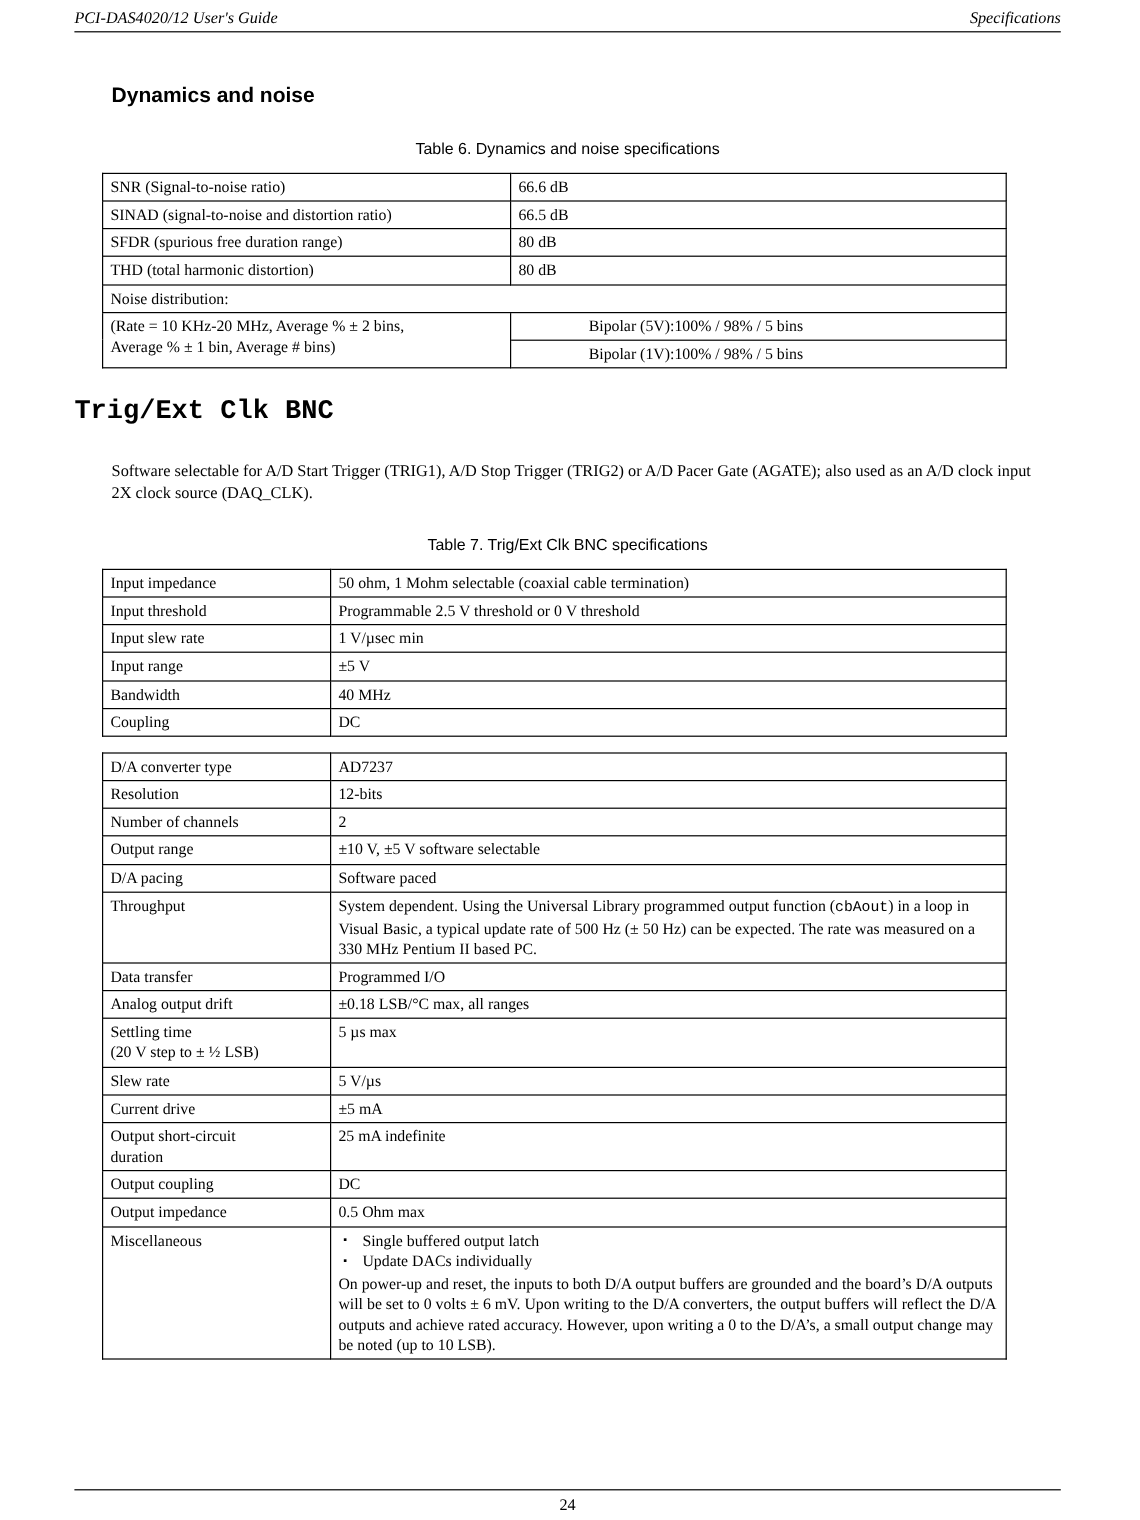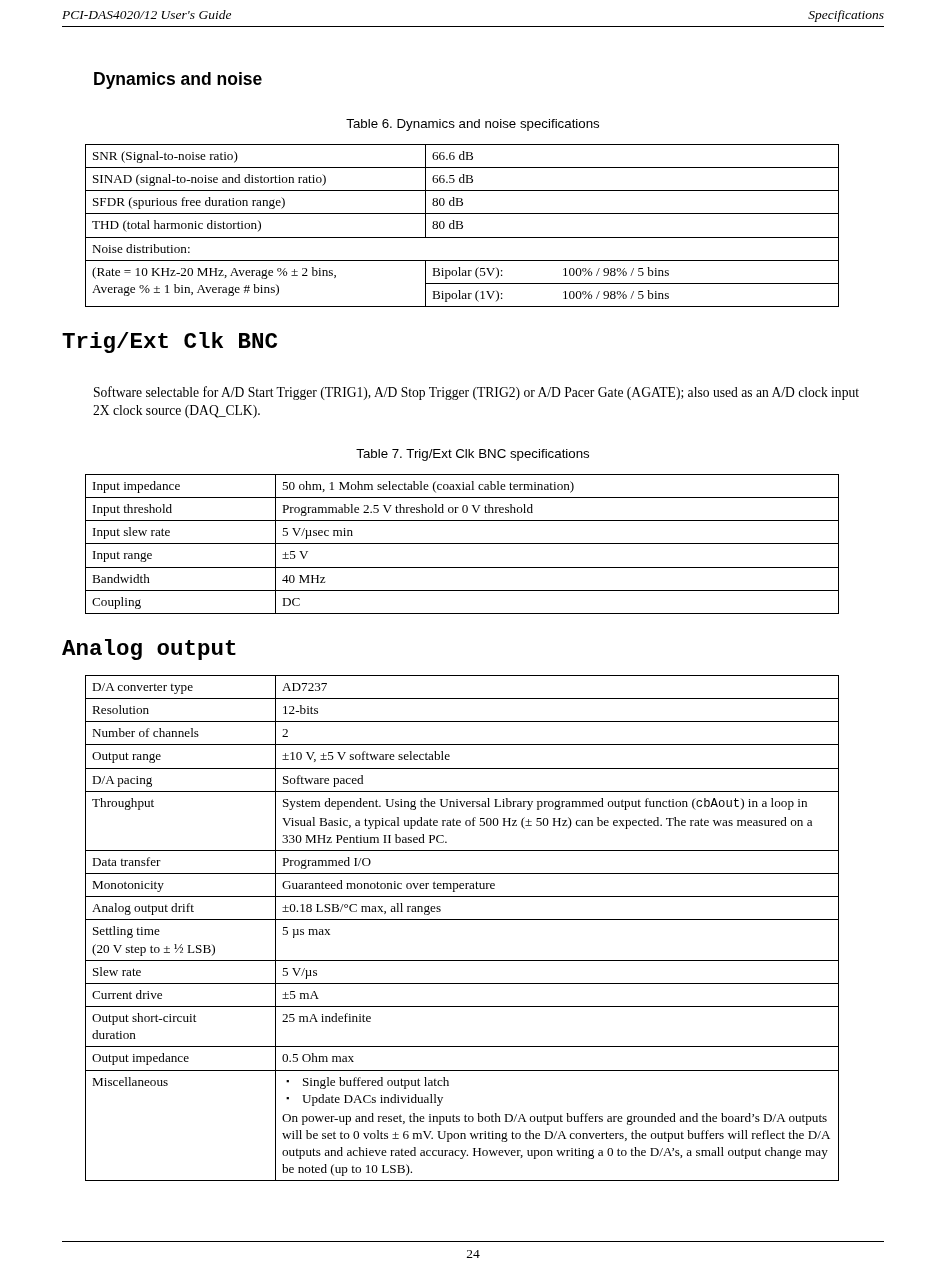--- a/index.html
+++ b/index.html
@@ -64,21 +64,21 @@
     padding:2px 8px 3px 6px;
     vertical-align:top;
     line-height:1.3;
     height:22px;
   }
   .pre { white-space:pre-line; }
 
   col.c6-1 { width:340px; }
   col.c78-1 { width:190px; }
 
-  .bip-label { display:inline-block; width:130px; }
+  .bip-label { display:inline-block; width:130px;text-align:right; }
 
   .mono { font-family:"Liberation Mono", monospace; font-size:12.3px; }
 
   .bullet-line { padding-left:4px; }
   .bullet {
     display:inline-block; width:16px;
     font-size:9px; vertical-align:2px;
   }
   .misc-para { margin-top:2px; }
 
@@ -159,38 +159,37 @@
         <tr>
           <td>Input impedance</td>
           <td>50 ohm, 1 Mohm selectable (coaxial cable termination)</td>
         </tr>
         <tr>
           <td>Input threshold</td>
           <td>Programmable 2.5 V threshold or 0 V threshold</td>
         </tr>
         <tr>
           <td>Input slew rate</td>
-          <td>5 V/µsec min</td>
+          <td>1 V/µsec min</td>
         </tr>
         <tr>
           <td>Input range</td>
           <td>±5 V</td>
         </tr>
         <tr>
           <td>Bandwidth</td>
           <td>40 MHz</td>
         </tr>
         <tr>
           <td>Coupling</td>
           <td>DC</td>
         </tr>
       </tbody>
     </table>
 
-    <h1 class="main-heading">Analog output</h1>
 
     <table class="spec-table">
       <colgroup>
           <col class="c78-1">
           <col>
         </colgroup>
       <tbody>
         <tr>
           <td>D/A converter type</td>
           <td>AD7237</td>
@@ -215,44 +214,44 @@
           <td>Throughput</td>
           <td>
             <span>System dependent. Using the Universal Library programmed output function (</span><span class="mono">cbAout</span><span>) in a loop in Visual Basic, a typical update rate of 500 Hz (± 50 Hz) can be expected. The rate was measured on a 330 MHz Pentium II based PC.</span>
           </td>
         </tr>
         <tr>
           <td>Data transfer</td>
           <td>Programmed I/O</td>
         </tr>
         <tr>
-          <td>Monotonicity</td>
-          <td>Guaranteed monotonic over temperature</td>
-        </tr>
-        <tr>
           <td>Analog output drift</td>
           <td>±0.18 LSB/°C max, all ranges</td>
         </tr>
         <tr>
           <td class="pre">Settling time
 (20 V step to ± ½ LSB)</td>
           <td>5 µs max</td>
         </tr>
         <tr>
           <td>Slew rate</td>
           <td>5 V/µs</td>
         </tr>
         <tr>
           <td>Current drive</td>
           <td>±5 mA</td>
         </tr>
         <tr>
           <td class="pre">Output short-circuit
 duration</td>
           <td>25 mA indefinite</td>
+        </tr>
+        <tr>
+          <td>Output coupling</td>
+          <td>DC</td>
         </tr>
         <tr>
           <td>Output impedance</td>
           <td>0.5 Ohm max</td>
         </tr>
         <tr>
           <td>Miscellaneous</td>
           <td>
             <div class="bullet-line"><span class="bullet">▪</span><span>Single buffered output latch</span></div>
             <div class="bullet-line"><span class="bullet">▪</span><span>Update DACs individually</span></div>

